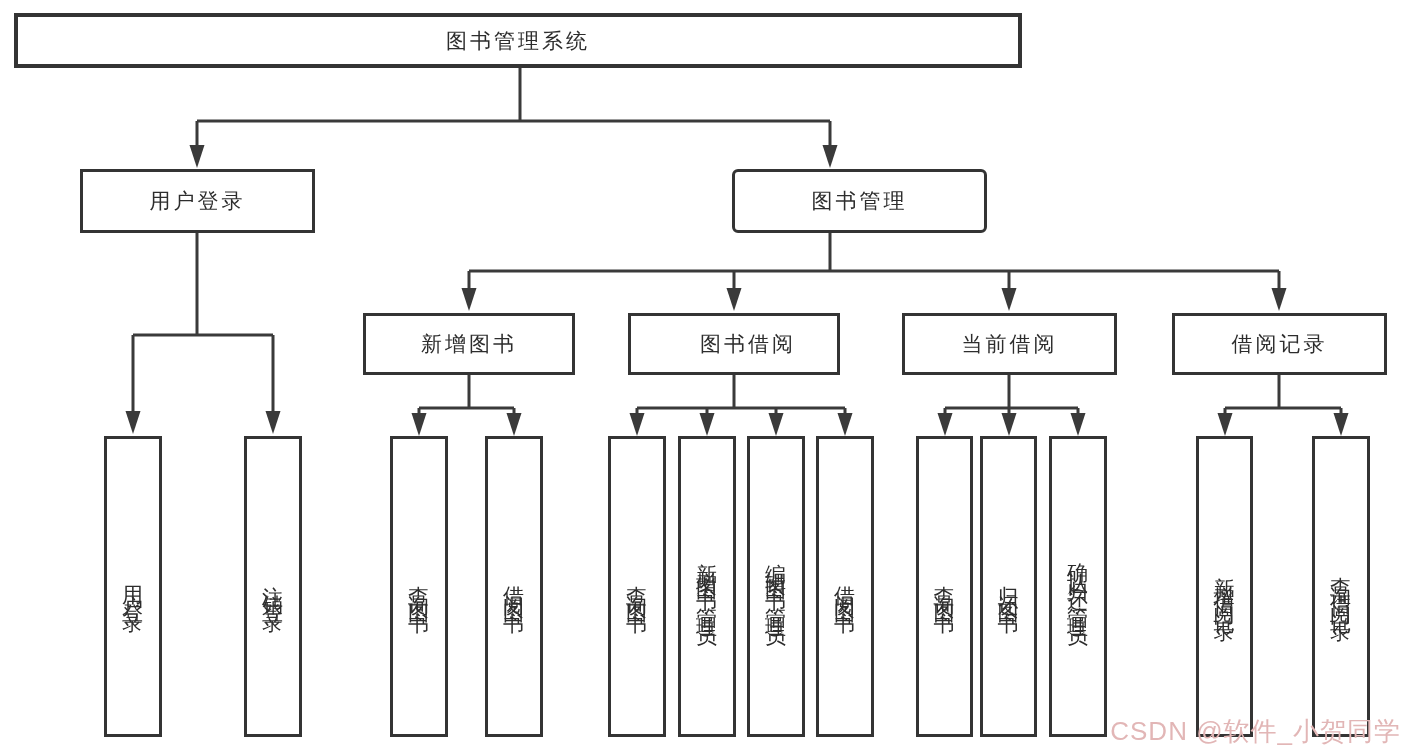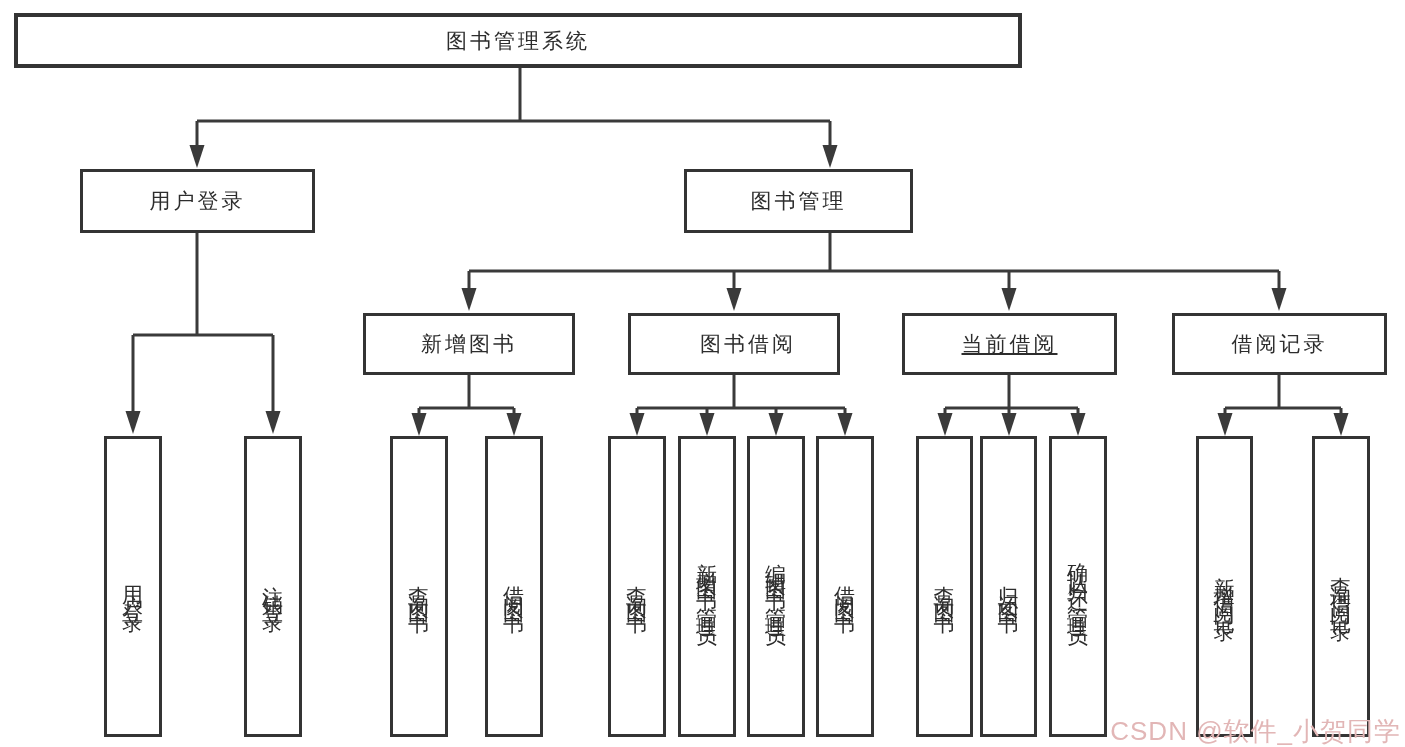--- a/index.html
+++ b/index.html
@@ -103,31 +103,31 @@
     <path class="arrowhead" d="M1341,436 L1333.5,413 L1348.5,413 Z"></path>
   </svg>
 
   <div class="box root-box" style="left:14px; top:13px; width:1008px; height:55px;">
     <span class="h-label">图书管理系统</span>
   </div>
 
   <div class="box" style="left:80px; top:169px; width:235px; height:64px;">
     <span class="h-label">用户登录</span>
   </div>
-  <div class="box" style="left:684px; top:169px; width:229px; height:64px;">
+  <div class="box" style="left:732px; top:169px; width:255px; height:64px;border-radius:6px;">
     <span class="h-label">图书管理</span>
   </div>
 
   <div class="box" style="left:363px; top:313px; width:212px; height:62px;">
     <span class="h-label">新增图书</span>
   </div>
   <div class="box" style="left:628px; top:313px; width:212px; height:62px;padding-left:28px;">
     <span class="h-label">图书借阅</span>
   </div>
-  <div class="box" style="left:902px; top:313px; width:215px; height:62px;text-decoration:underline;">
+  <div class="box" style="left:902px; top:313px; width:215px; height:62px;">
     <span class="h-label">当前借阅</span>
   </div>
   <div class="box" style="left:1172px; top:313px; width:215px; height:62px;">
     <span class="h-label">借阅记录</span>
   </div>
 
   <div class="box v-box" style="left:104px; top:436px; width:58px; height:301px;">
     <span class="v-label">用户登录</span>
   </div>
   <div class="box v-box" style="left:244px; top:436px; width:58px; height:301px;">

